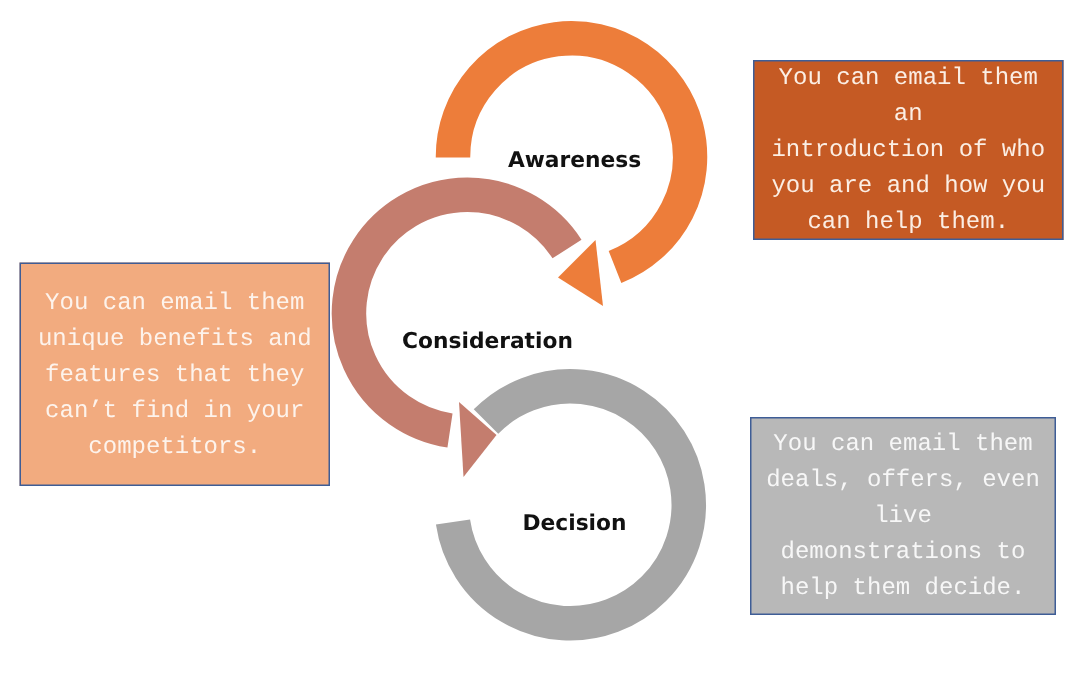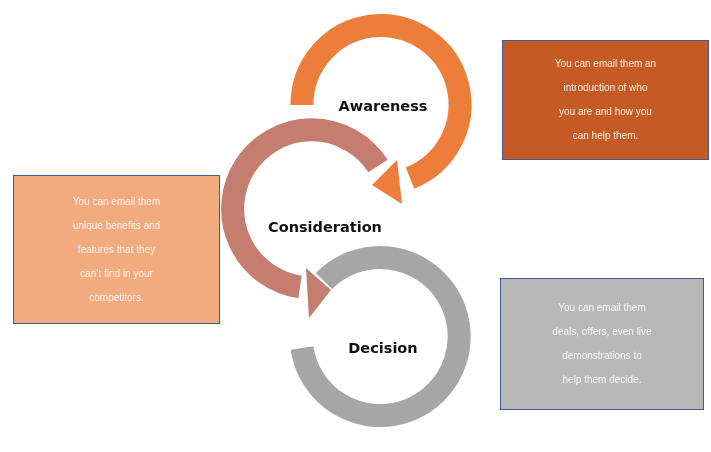--- a/index.html
+++ b/index.html
@@ -1,19 +1,19 @@
 <!DOCTYPE html>
 <html><head>
 <meta charset="utf-8">
 <style>
   html, body { margin:0; padding:0; background:#ffffff; }
   body { width:711px; height:452px; position:relative; overflow:hidden; font-family:"Liberation Sans", sans-serif; }
   svg.diagram { position:absolute; left:0; top:0; width:711px; height:452px; }
   .stage-label { font-family:"DejaVu Sans", sans-serif; font-weight:bold; font-size:14.5px; fill:#111111; }
-  .box { position:absolute; box-sizing:border-box; border:1.5px solid #3e5d96; display:flex; align-items:center; justify-content:center; text-align:center; color:#fbeee4; font-family:Liberation Sans, sans-serif; font-size:10px; line-height:24px; padding:6px 8px; }
+  .box { position:absolute; box-sizing:border-box; border:1.5px solid #3e5d96; display:flex; align-items:center; justify-content:center; text-align:center; color:#fbeee4; font-family:Liberation Mono, monospace; font-size:16px; line-height:24px; padding:6px 8px; }
   .box span { display:block; white-space:pre-line; }
   #box-awareness { left:502px; top:40px; width:207px; height:120px; background:#c55a24; }
   #box-consideration { left:13px; top:175px; width:207px; height:149px; background:#f2ab7f; color:#fdf3ec; }
   #box-decision { left:500px; top:278px; width:204px; height:132px; background:#b8b8b8; color:#f7f7f7; }
 </style>
 </head>
 <body>
 
 <svg class="diagram" viewBox="0 0 711 452" xmlns="http://www.w3.org/2000/svg">
 

